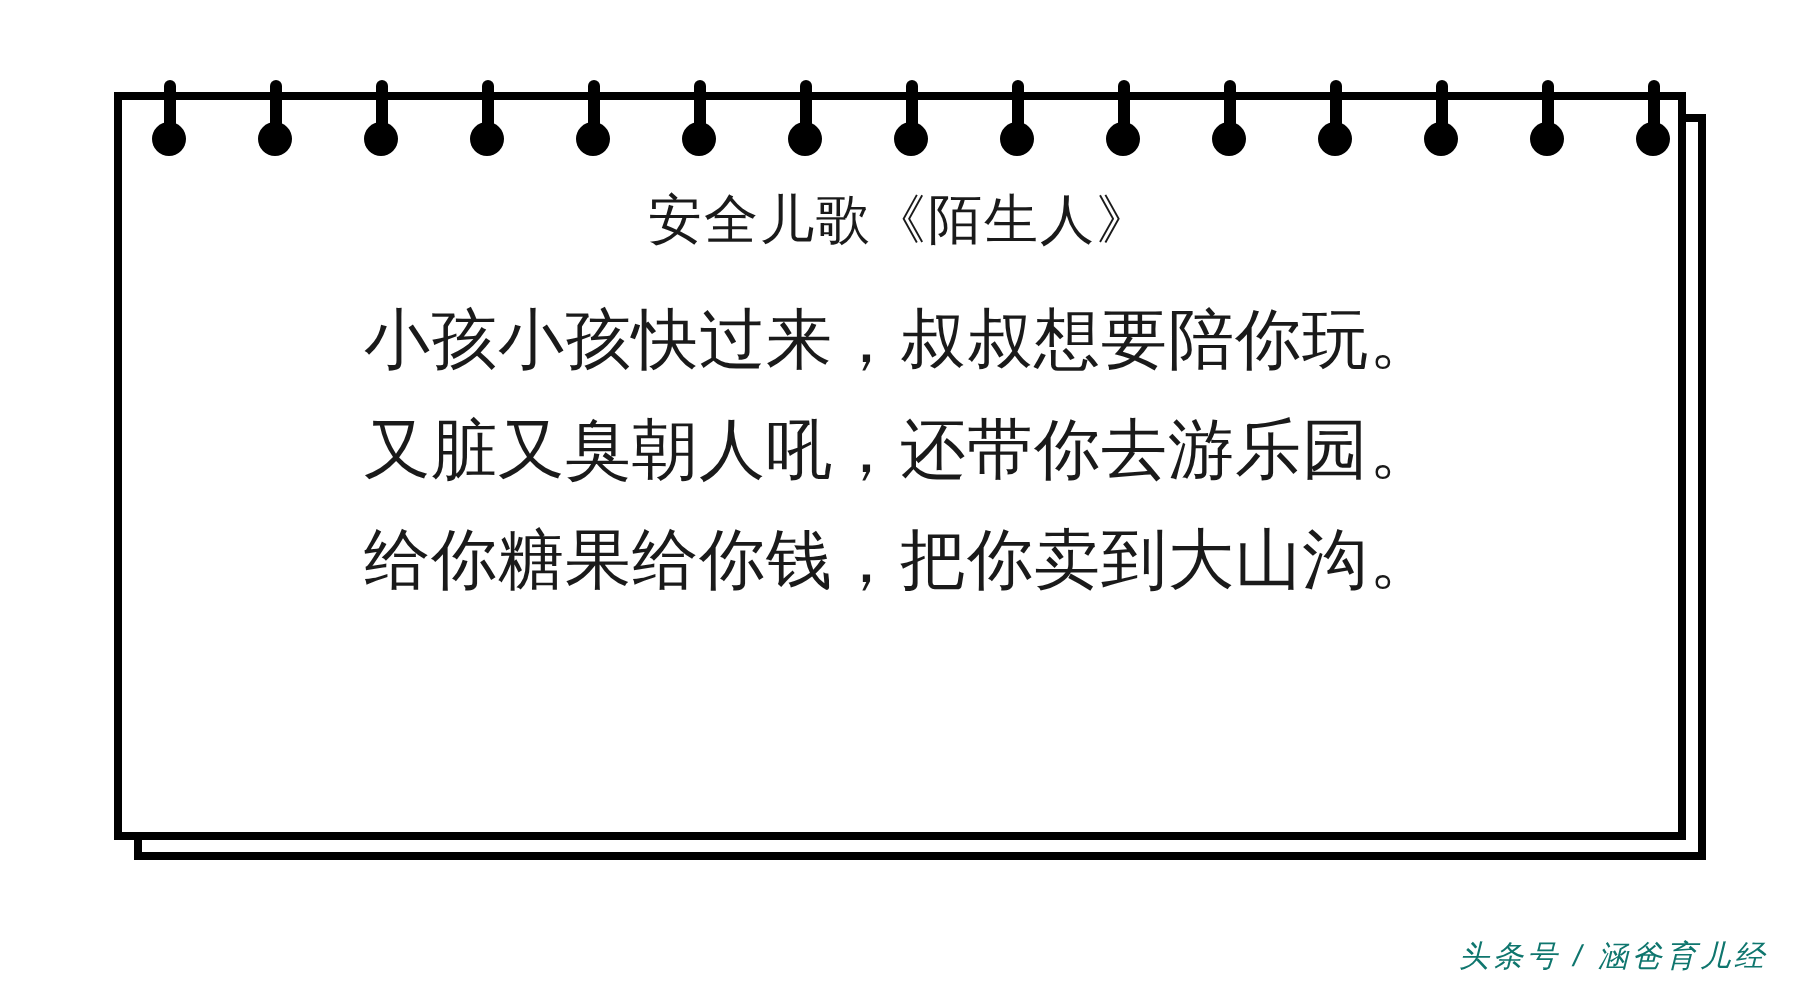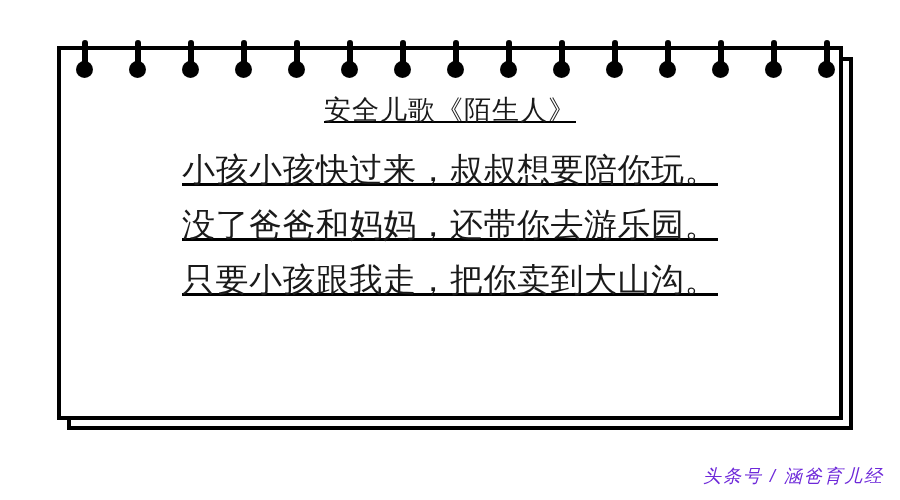--- a/index.html
+++ b/index.html
@@ -92,21 +92,20 @@
     left: 57px;
     top: 46px;
     width: 786px;
     height: 374px;
     z-index: 4;
     display: flex;
     flex-direction: column;
     align-items: center;
     box-sizing: border-box;
     padding-top: 46px;
-    text-decoration: underline;
   }
   .poem-title {
     font-size: 27px;
     line-height: 36px;
     color: #1a1a1a;
     letter-spacing: 1px;
     font-weight: 400;
     white-space: nowrap;
   }
   .poem-lines {
@@ -123,23 +122,23 @@
     letter-spacing: 0.5px;
     font-weight: 400;
     white-space: nowrap;
   }
 
   
   .watermark {
     position: absolute;
     right: 16px;
     bottom: 12px;
-    font-size: 18px;
+    font-size: 15px;
     font-style: italic;
-    color: #6d28d9;
+    color: #0f766e;
     letter-spacing: 2px;
     z-index: 5;
     white-space: nowrap;
   }
 </style>
 </head>
 <body>
 
 <div id="stage">
 
@@ -207,20 +206,20 @@
       <div class="ring" style="left: 765px;">
         <div class="stem"></div>
         <div class="bead"></div>
       </div>
     </div>
 
   <div class="content">
     <div class="poem-title">安全儿歌《陌生人》</div>
     <div class="poem-lines" id="poem-lines">
         <div class="poem-line">小孩小孩快过来，叔叔想要陪你玩。</div>
-        <div class="poem-line">没了爸爸和妈妈，还带你去游乐园。</div>
-        <div class="poem-line">只要小孩跟我走，把你卖到大山沟。</div>
+        <div class="poem-line">又脏又臭朝人吼，还带你去游乐园。</div>
+        <div class="poem-line">给你糖果给你钱，把你卖到大山沟。</div>
       </div>
   </div>
 
   <div class="watermark">头条号 / 涵爸育儿经</div>
 
 </div>
 
 </body></html>

